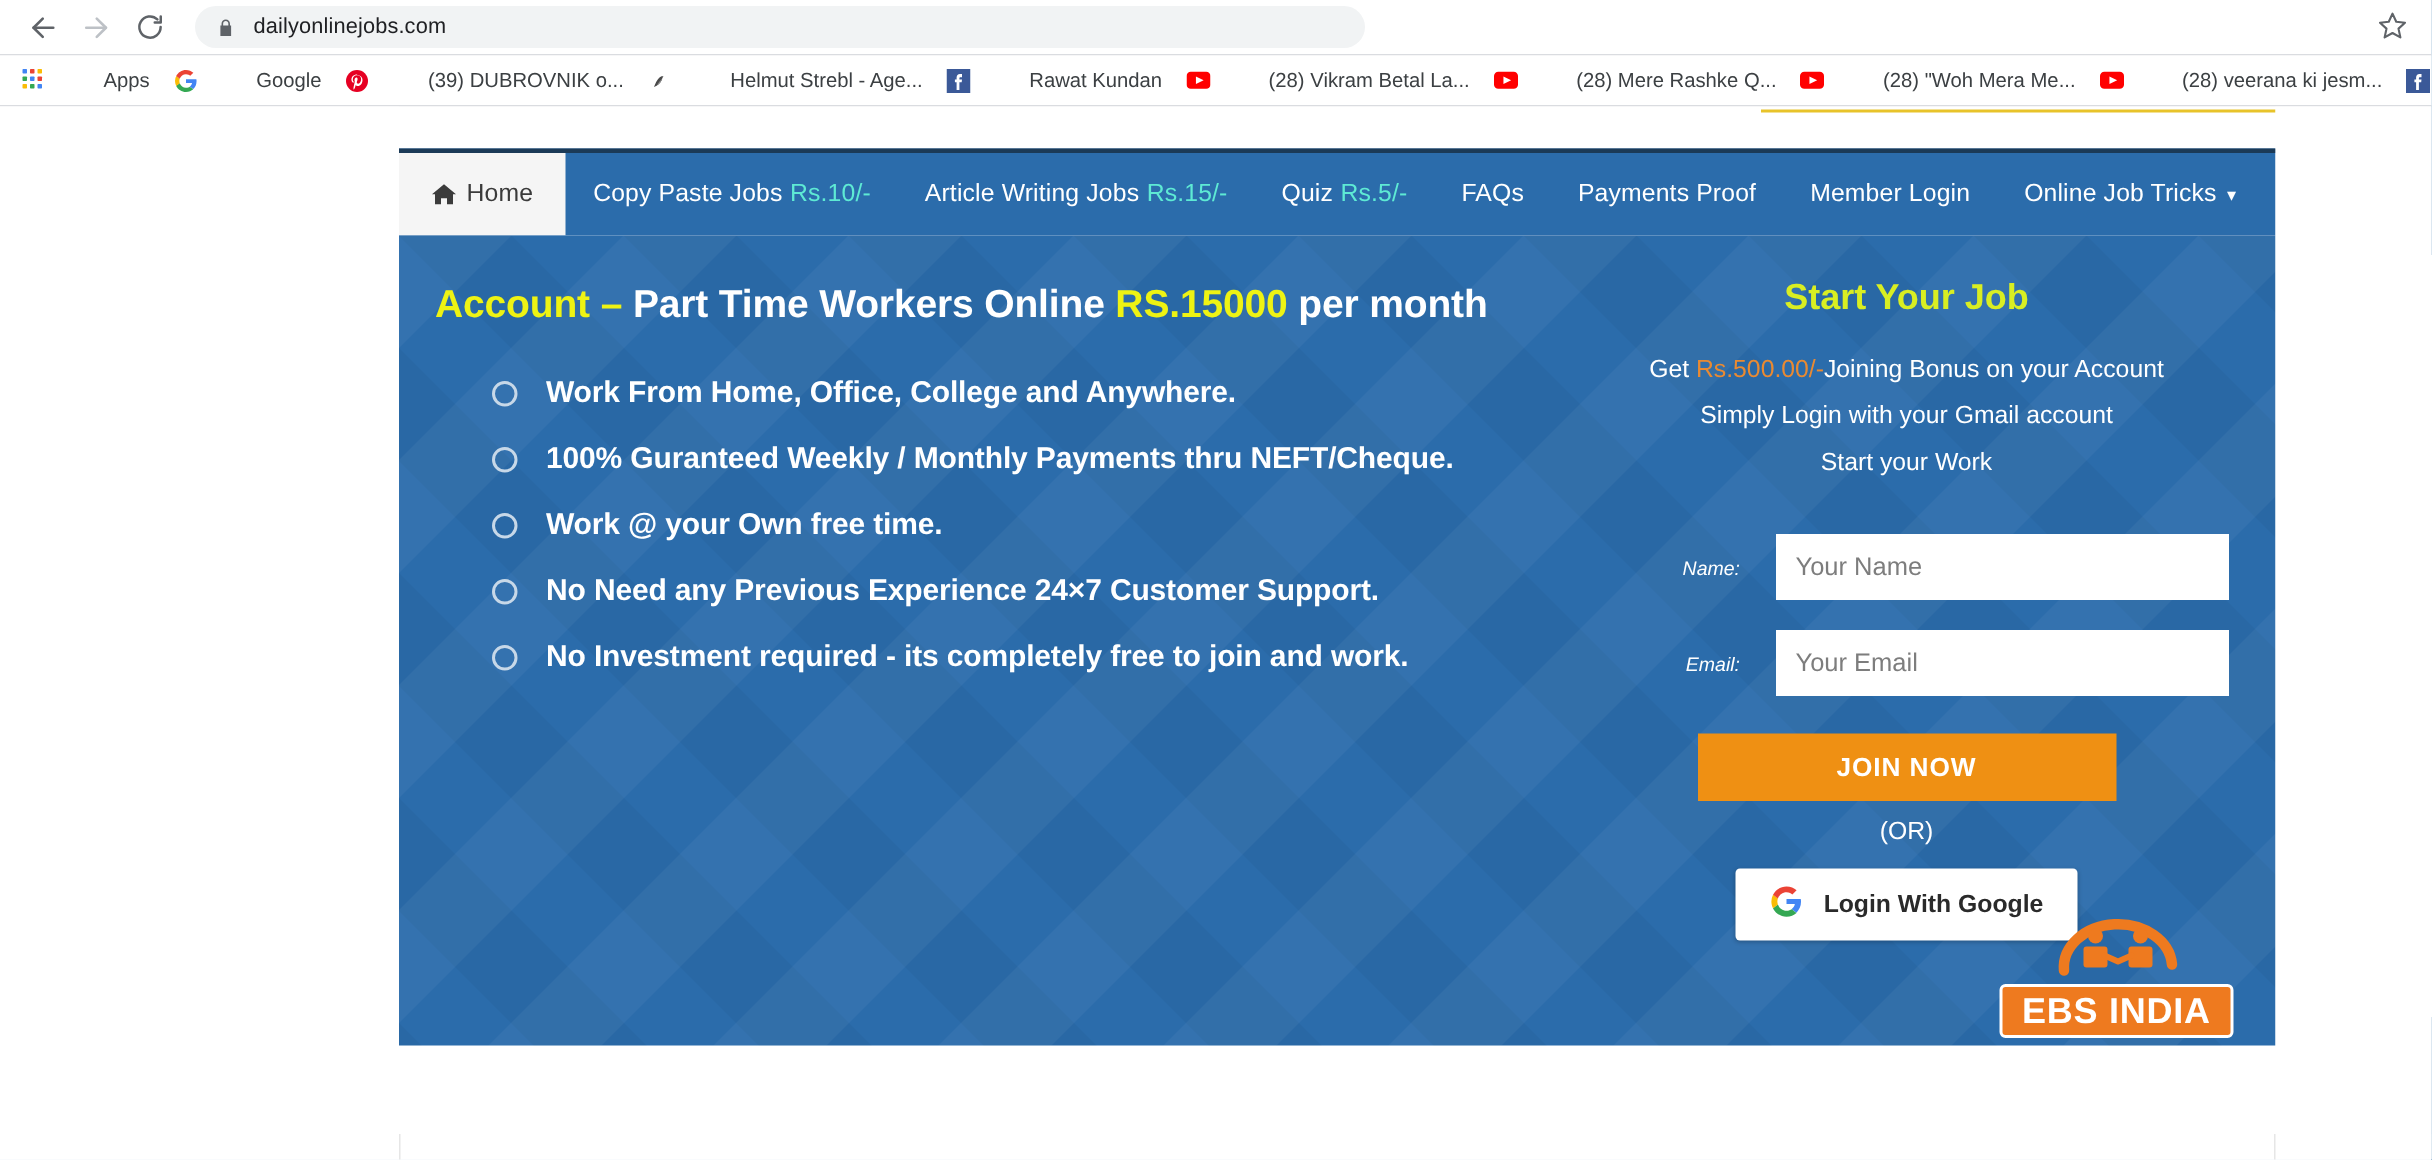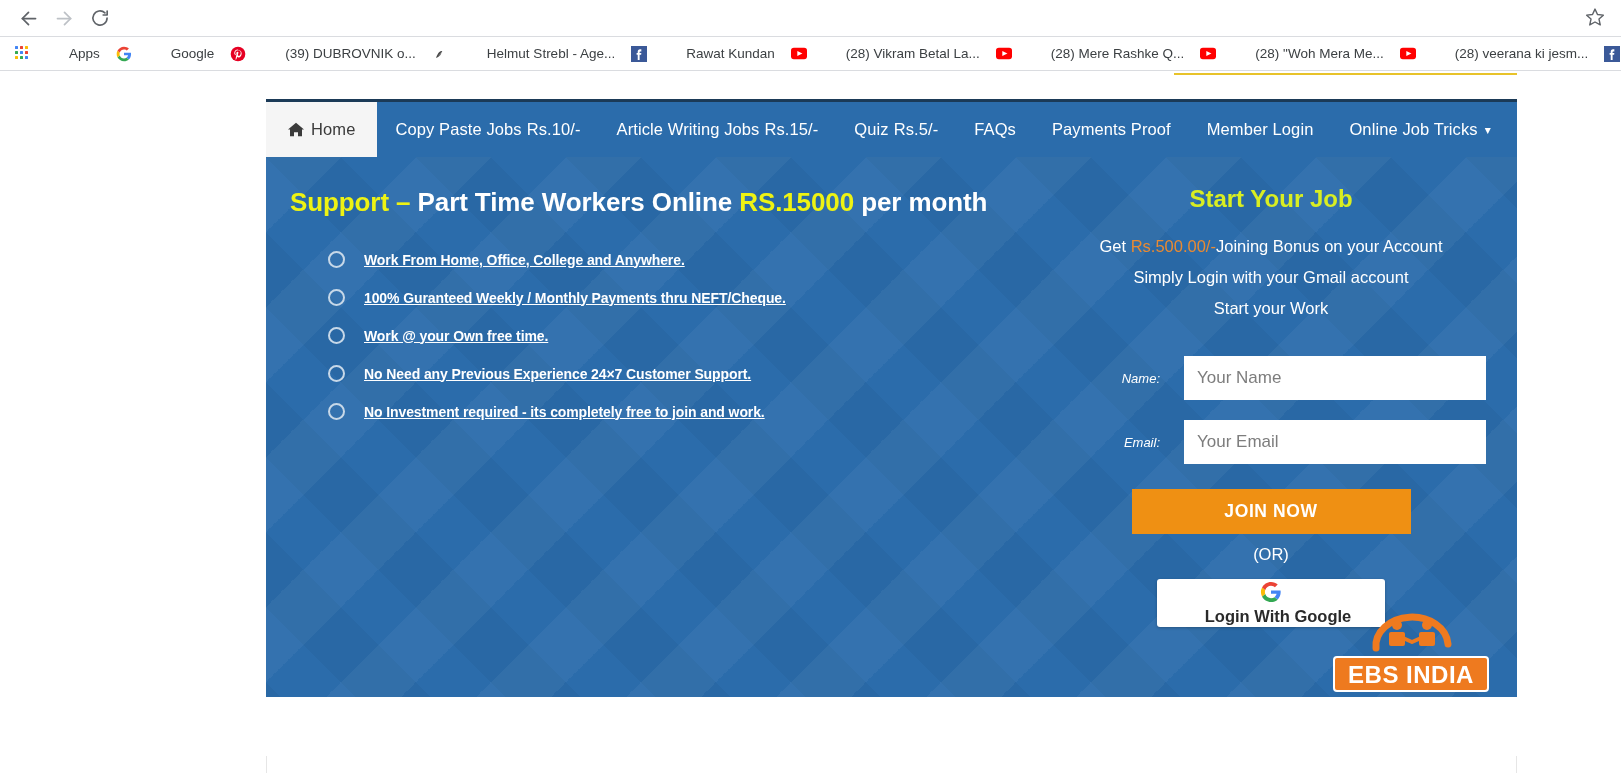--- a/index.html
+++ b/index.html
@@ -157,21 +157,21 @@
     font-size: 16.5px;
     color: #ffffff;
     white-space: nowrap;
     letter-spacing: 0.1px;
   }
   .nav-link.active {
     background: #f5f5f5;
     color: #3b3b3b;
     padding: 14px 22px;
   }
-  .nav-price { color: #ffffff; margin-left: 5px; }
+  .nav-price { color: #5eead4; margin-left: 5px; }
   .home-icon { margin-right: 7px; display: inline-flex; align-items: center; }
   .caret { margin-left: 7px; font-size: 12px; }
 
   
   .hero {
     position: relative;
     height: 540px;
     background:
       linear-gradient(135deg, rgba(255,255,255,0.045) 25%, transparent 25%, transparent 50%, rgba(255,255,255,0.045) 50%, rgba(255,255,255,0.045) 75%, transparent 75%),
       linear-gradient(45deg, rgba(0,0,0,0.035) 25%, transparent 25%, transparent 50%, rgba(0,0,0,0.035) 50%, rgba(0,0,0,0.035) 75%, transparent 75%),
@@ -204,26 +204,25 @@
     padding-left: 38px;
   }
   .bullet-ring {
     width: 17px; height: 17px;
     border: 2.5px solid #c7d8e8;
     border-radius: 50%;
     flex: 0 0 17px;
     margin-right: 19px;
   }
   .bullet-text {
-    font-size: 14px;
+    font-size: 20px;
     color: #ffffff;
     font-weight: bold;
     letter-spacing: -0.1px;
     white-space: nowrap;
-    text-decoration: underline;
   }
 
   
   .hero-right {
     position: absolute;
     left: 790px;
     top: 28px;
     width: 430px;
     text-align: center;
   }
@@ -294,21 +293,20 @@
     margin: 15px auto 0 auto;
     width: 228px;
     height: 48px;
     background: #ffffff;
     border-radius: 3px;
     display: flex;
     align-items: center;
     justify-content: center;
     box-shadow: 0 1px 3px rgba(0,0,0,0.25);
     cursor: pointer;
-    flex-direction: column;
   }
   .google-btn-label {
     font-size: 16.5px;
     color: #2a2a2a;
     font-weight: bold;
     margin-left: 14px;
   }
 
   
   .ebs-logo {
@@ -384,20 +382,28 @@
 
     <div class="nav-btn">
       <span>
         <svg width="20" height="20" viewBox="0 0 24 24" fill="none" stroke="#5f6368" stroke-width="2" stroke-linecap="round" stroke-linejoin="round">
           <path d="M20.5 12a8.5 8.5 0 1 1-2.6-6.1"></path>
           <polyline points="20.6 3.6 20.6 8.4 15.8 8.4"></polyline>
         </svg>
       </span>
     </div>
 
+    <div class="omnibox">
+      <span class="lock-icon">
+        <svg width="13" height="15" viewBox="0 0 24 24" fill="#5f6368">
+          <path d="M12 1.8c-3 0-5.2 2.3-5.2 5.2v2.2H5.4v12.8h13.2V9.2h-1.4V7c0-2.9-2.2-5.2-5.2-5.2zm0 2c1.8 0 3.2 1.4 3.2 3.2v2.2H8.8V7c0-1.8 1.4-3.2 3.2-3.2z"></path>
+        </svg>
+      </span>
+      <span class="omnibox-url">dailyonlinejobs.com</span>
+    </div>
 
     <div class="star-btn">
       <span>
         <svg width="20" height="20" viewBox="0 0 24 24" fill="none" stroke="#5f6368" stroke-width="1.7" stroke-linejoin="round">
           <polygon points="12 2.5 15 9 22 9.8 16.8 14.5 18.3 21.5 12 18 5.7 21.5 7.2 14.5 2 9.8 9 9"></polygon>
         </svg>
       </span>
     </div>
   </div>
 
@@ -567,21 +573,21 @@
       <a class="nav-link">
         <span>Online Job Tricks</span>
         <span class="caret">▾</span>
       </a>
     </div>
 
     <div class="hero">
 
       <div class="hero-left">
         <div class="hero-title">
-          <span class="hl-yellow">Support –</span>
+          <span class="hl-yellow">Account –</span>
           <span>Part Time Workers Online</span>
           <span class="hl-yellow">RS.15000</span>
           <span>per month</span>
         </div>
 
         <div class="bullet-list">
           <div class="bullet-row">
             <span class="bullet-ring"></span>
             <span class="bullet-text">Work From Home, Office, College and Anywhere.</span>
           </div>

